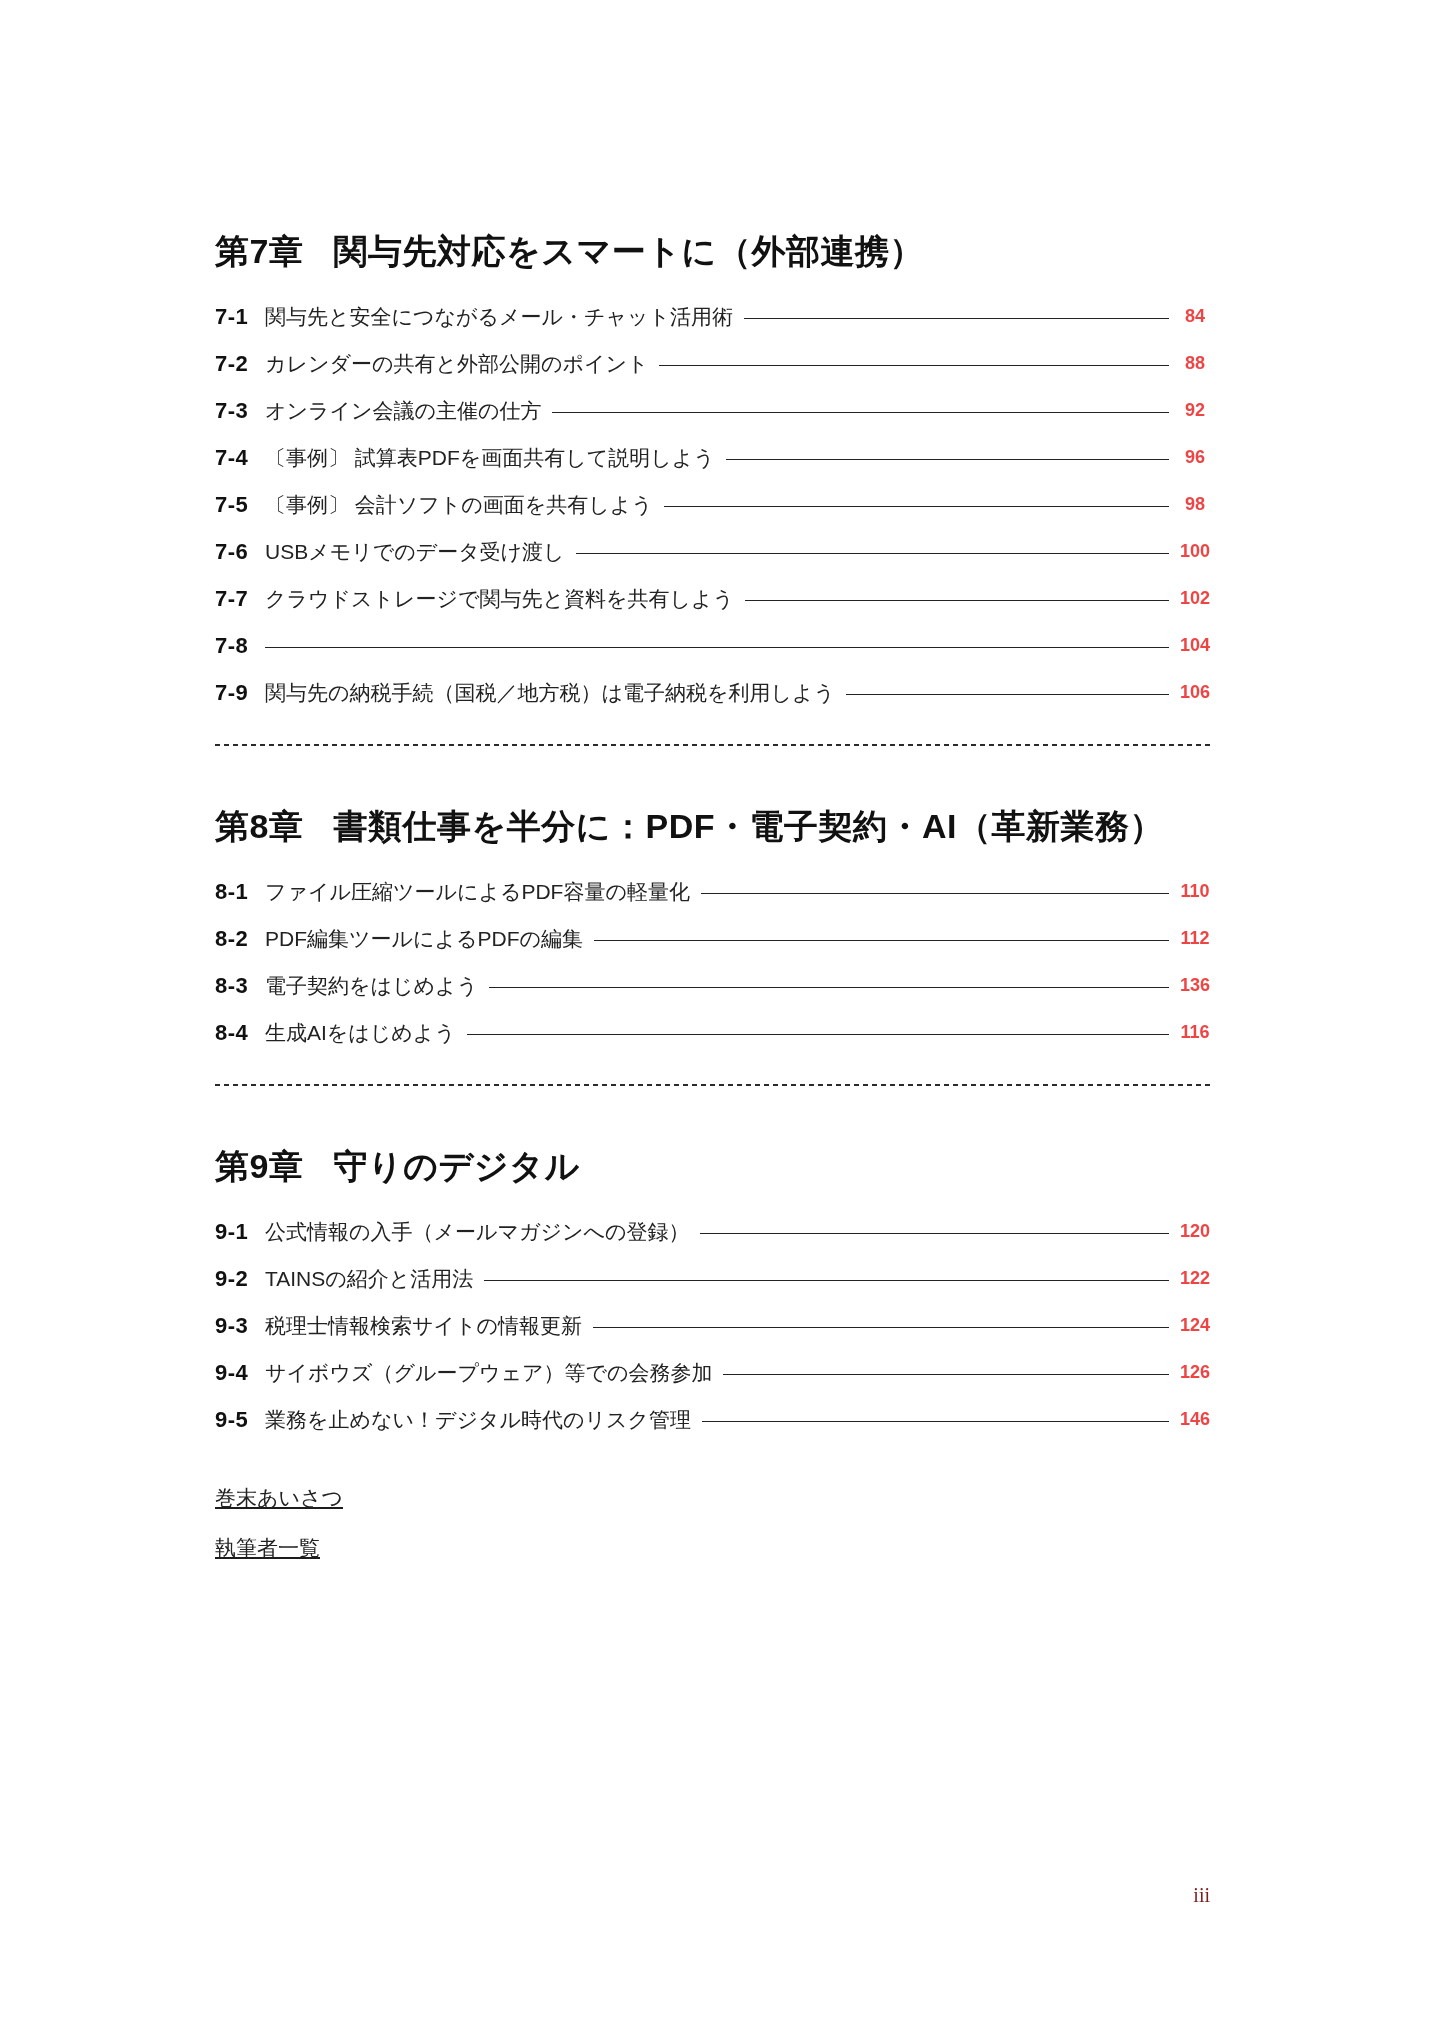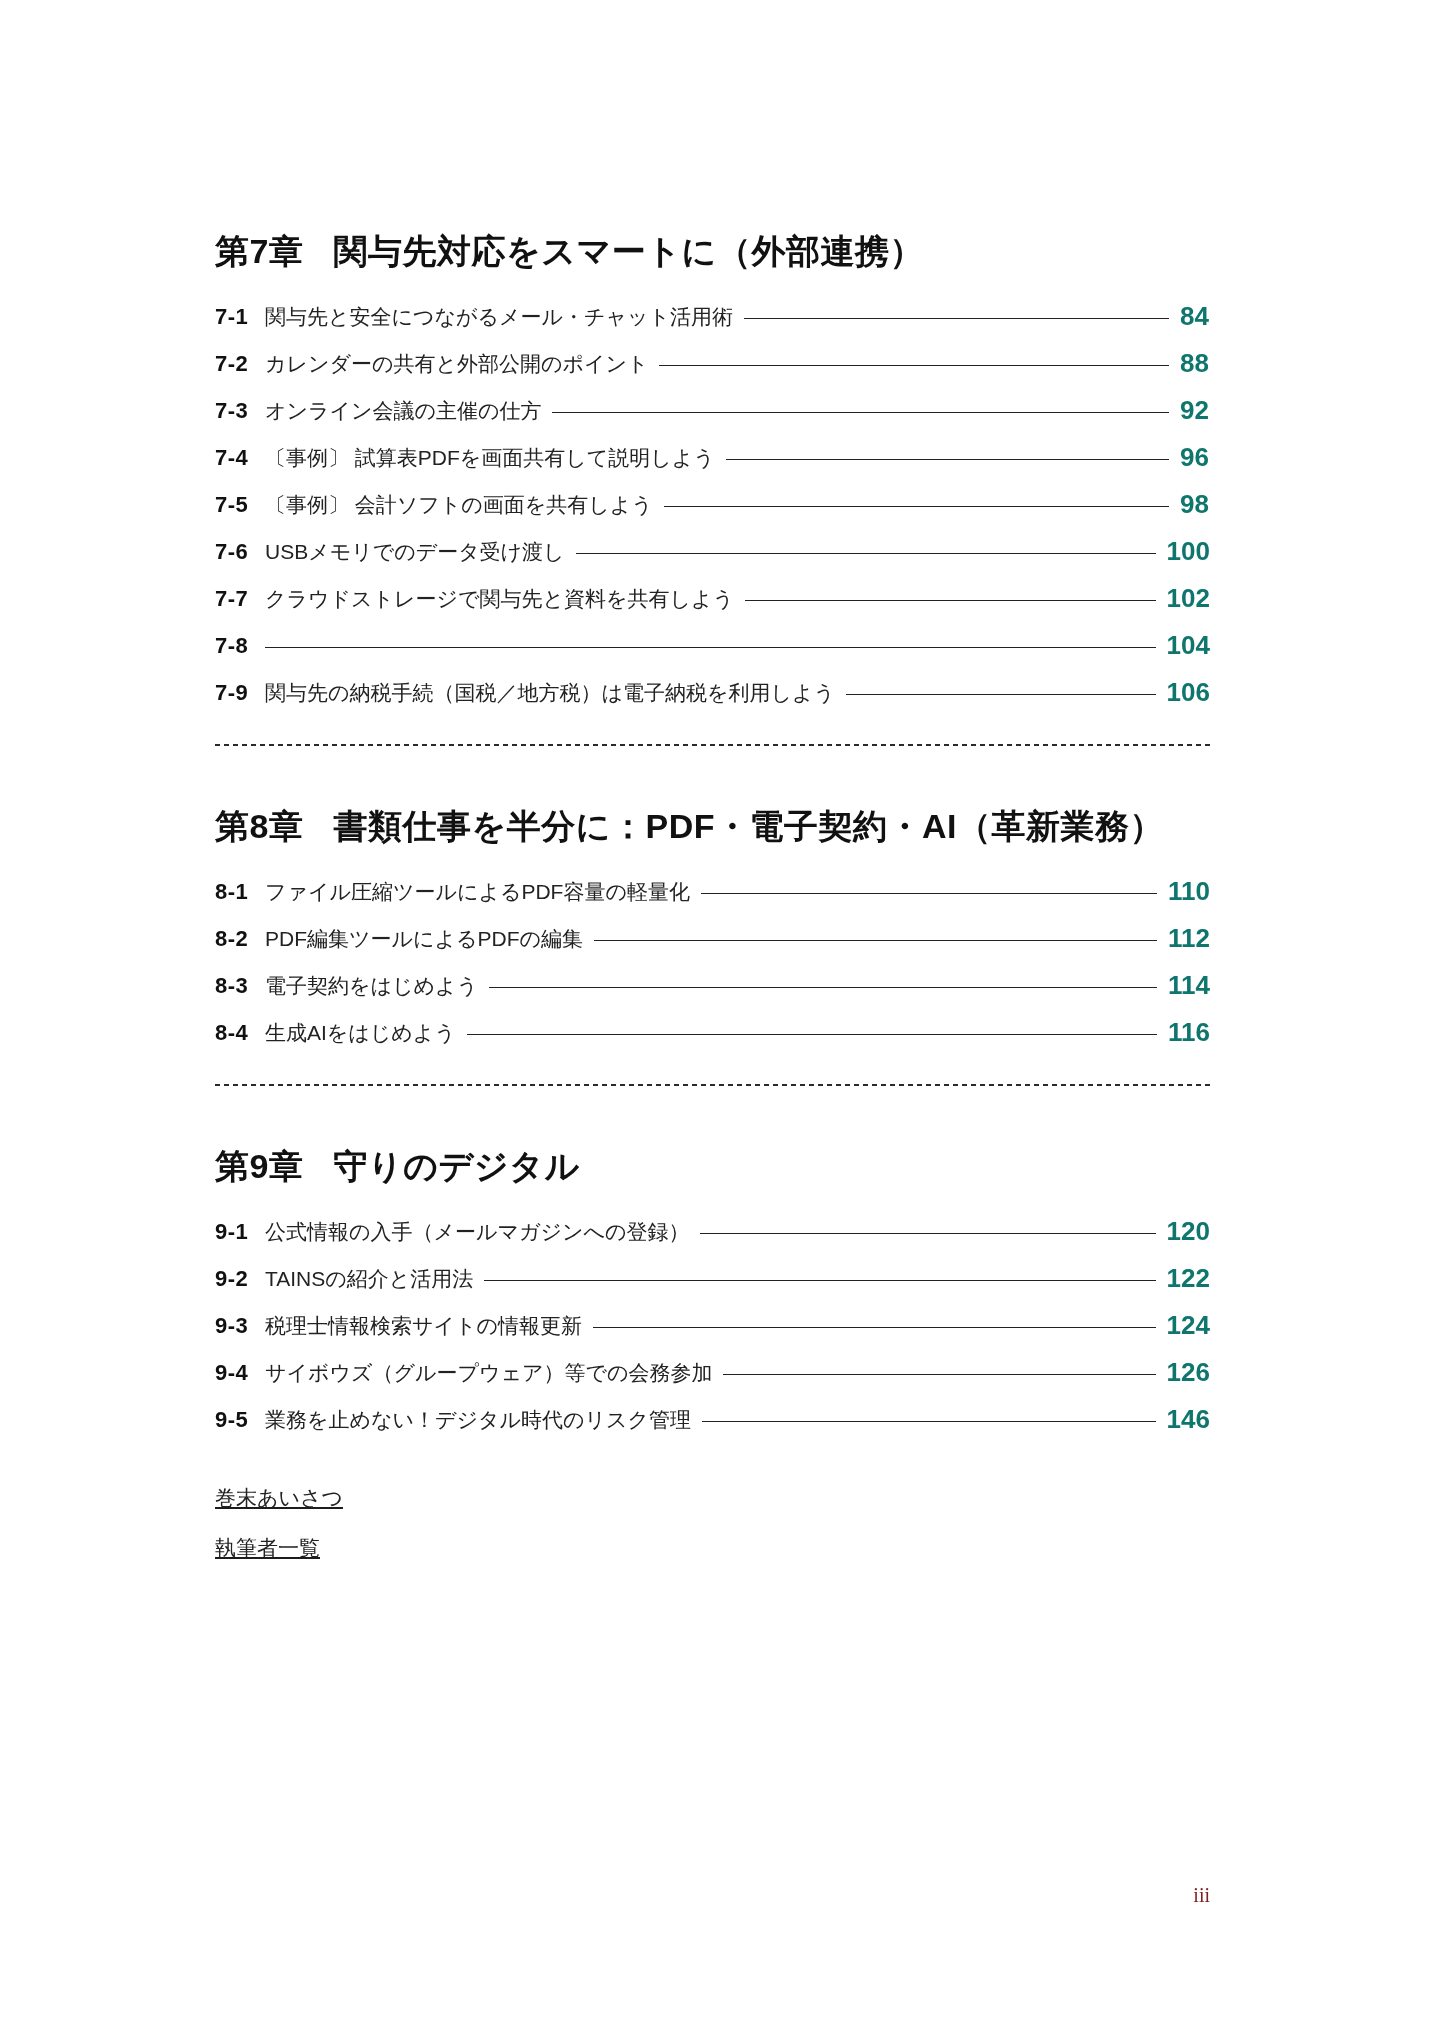--- a/index.html
+++ b/index.html
@@ -54,23 +54,23 @@
   .leader {
     flex: 1 1 auto;
     height: 0;
     border-top: 1.6px solid #222;
     margin-top: 3px;
   }
   .pageno {
     flex: none;
     padding-left: 11px;
     font-weight: 700;
-    font-size: 26px;
-    color: #0f766e;
-    text-align: left;
+    font-size: 18px;
+    color: #ef4444;
+    text-align: center;
     min-width: 30px;
   }
   .dashed-sep {
     margin-top: 28px;
     height: 2px;
     background: repeating-linear-gradient(to right, #2a2a2a 0 5px, transparent 5px 9px);
   }
   .end-matter { margin-top: 30px; text-decoration: underline; }
   .end-row {
     display: flex;
@@ -164,21 +164,21 @@
           <div class="toc-row">
             <span class="num">8-2</span>
             <span class="title">PDF編集ツールによるPDFの編集</span>
             <span class="leader"></span>
             <span class="pageno">112</span>
           </div>
           <div class="toc-row">
             <span class="num">8-3</span>
             <span class="title">電子契約をはじめよう</span>
             <span class="leader"></span>
-            <span class="pageno">114</span>
+            <span class="pageno">136</span>
           </div>
           <div class="toc-row">
             <span class="num">8-4</span>
             <span class="title">生成AIをはじめよう</span>
             <span class="leader"></span>
             <span class="pageno">116</span>
           </div>
         </div>
       </section>
       <div class="dashed-sep"></div>

